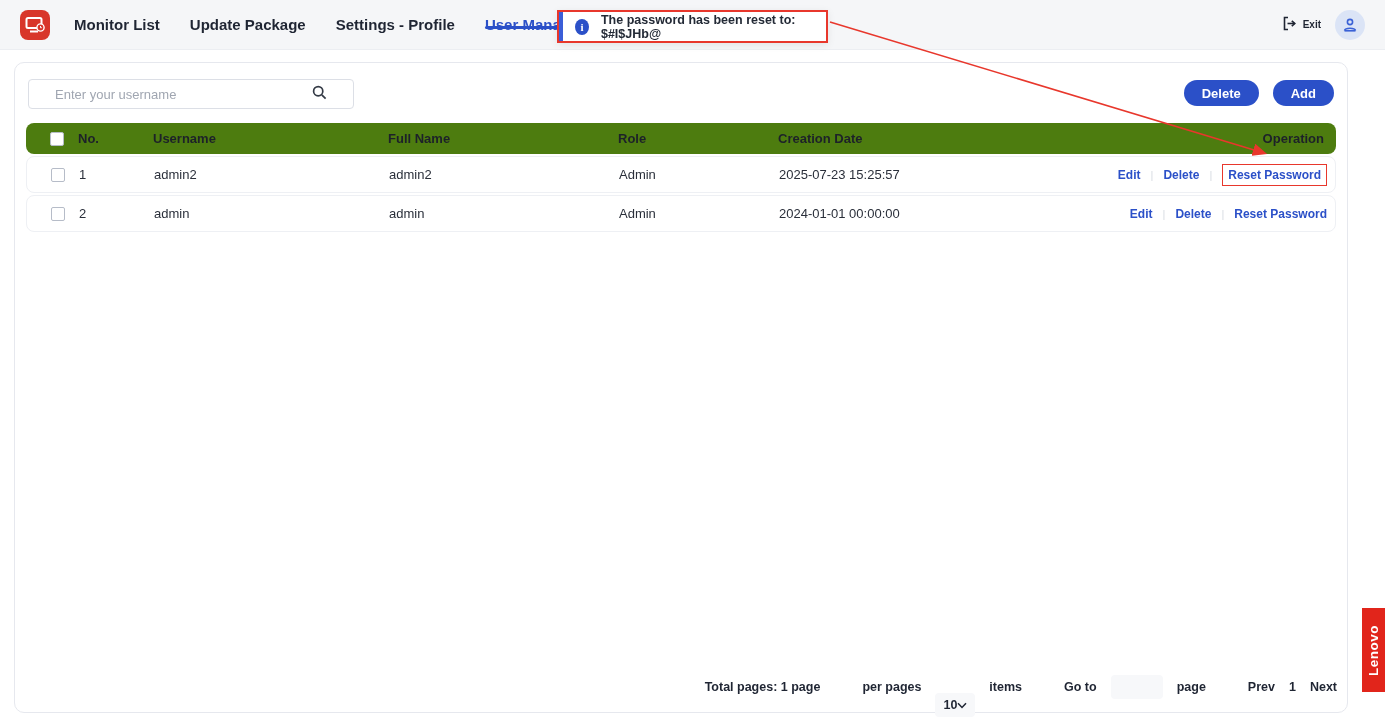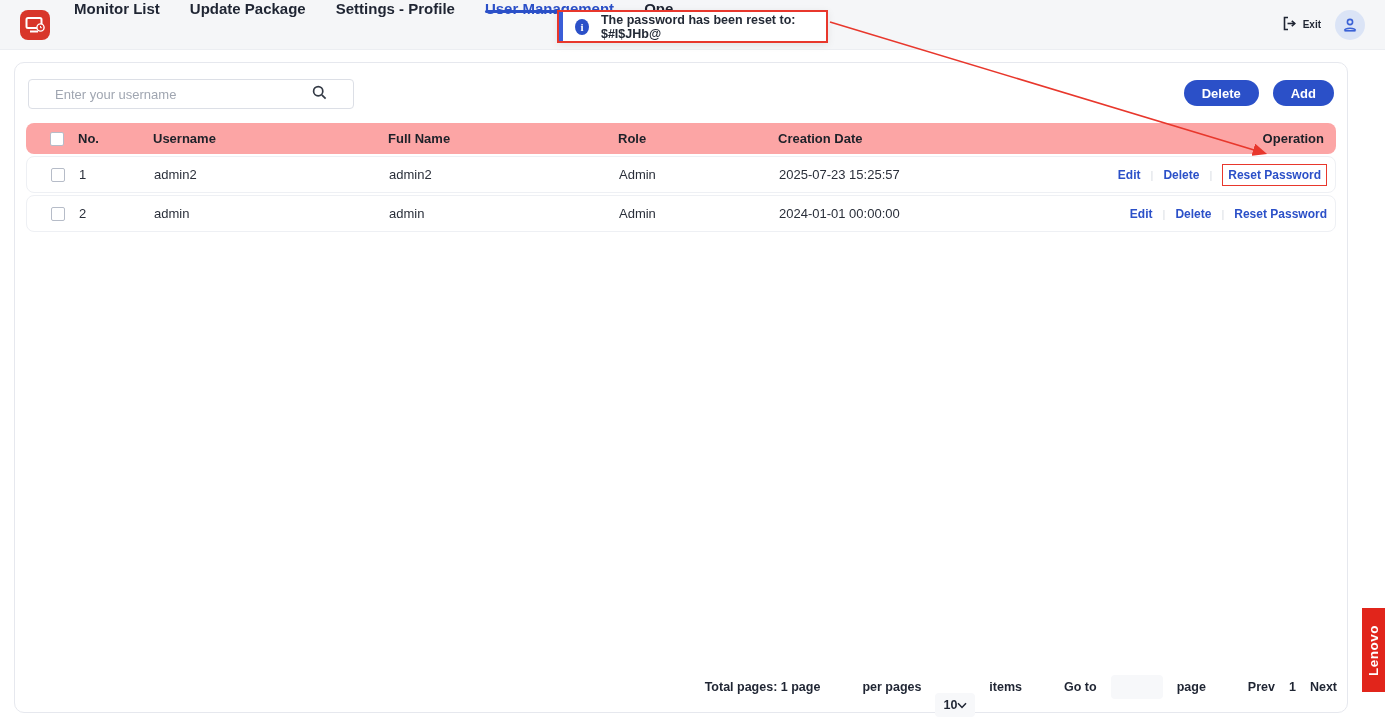--- a/index.html
+++ b/index.html
@@ -1,21 +1,21 @@
 <!DOCTYPE html>
 <html><head>
 <meta charset="utf-8">
 <style>
   * { margin:0; padding:0; box-sizing:border-box; }
   html,body { width:1385px; height:728px; background:#fff; font-family:"Liberation Sans", sans-serif; overflow:hidden; position:relative; }
 
   
   .navbar { position:absolute; left:0; top:0; width:1385px; height:50px; background:#f5f6f8; border-bottom:1px solid #eceef2; display:flex; align-items:center; padding:0 20px; }
   .logo { width:30px; height:30px; border-radius:8px; background:#d8362a; display:flex; align-items:center; justify-content:center; margin-right:24px; flex:0 0 auto; }
-  .tabs { display:flex; align-items:flex-start; height:50px; gap:30px; }
+  .tabs { display:flex; align-items:center; height:50px; gap:30px; }
   .tab { position:relative; display:flex; align-items:center; font-size:15px; font-weight:bold; color:#1f2533; cursor:pointer; white-space:nowrap; }
   .tab.active { color:#2b50c8; }
   .tab.active::after { content:""; position:absolute; left:0; right:0; bottom:4px; height:3px; background:#2b50c8; border-radius:2px; }
   .nav-spacer { flex:1; }
   .exit { display:flex; align-items:center; gap:6px; font-size:10px; font-weight:bold; color:#1f2533; cursor:pointer; }
   .avatar { width:30px; height:30px; border-radius:50%; background:#dbe4f6; margin-left:14px; display:flex; align-items:center; justify-content:center; cursor:pointer; }
 
   
   .toast { position:absolute; left:557px; top:10px; width:271px; height:33px; background:#ffffff; border:2px solid #e8372c; display:flex; align-items:center; z-index:40; box-shadow:0 2px 8px rgba(0,0,0,.08); }
   .toast-accent { position:absolute; left:0; top:0; bottom:0; width:4px; background:#3b5ed8; }
@@ -29,21 +29,21 @@
   .card { position:absolute; left:14px; top:62px; width:1334px; height:651px; background:#fff; border:1px solid #e6e8ee; border-radius:10px; }
 
   .search-wrap { position:absolute; left:13px; top:16px; width:326px; height:30px; border:1px solid #dcdfe6; border-radius:4px; background:#fff; display:flex; align-items:center; padding:0 26px; }
   .search-input { flex:1; border:none; outline:none; font-size:13px; color:#333; background:transparent; font-family:"Liberation Sans", sans-serif; }
   .search-input::placeholder { color:#a0a6b1; }
 
   .btns { position:absolute; right:13px; top:17px; display:flex; gap:14px; }
   .btn { background:#2b50c8; color:#fff; border:none; border-radius:14px; height:26px; padding:0 18px; font-size:13px; font-weight:bold; cursor:pointer; font-family:"Liberation Sans", sans-serif; }
 
   .grid-cols { display:grid; grid-template-columns:28px 75px 235px 230px 160px 1fr 280px; align-items:center; padding:0 8px 0 24px; }
-  .thead { position:absolute; left:11px; right:11px; top:60px; height:31px; background:#fca5a5; border-radius:8px; font-size:13px; font-weight:bold; color:#1d2129; }
+  .thead { position:absolute; left:11px; right:11px; top:60px; height:31px; background:#4d7c0f; border-radius:8px; font-size:13px; font-weight:bold; color:#1d2129; }
   .trow { position:absolute; left:11px; right:11px; height:37px; background:#fff; border:1px solid #eef0f4; border-radius:8px; font-size:13px; color:#2a2f3a; }
   .row-1 { top:93px; }
   .row-2 { top:132px; }
   .cb { width:14px; height:14px; border:1.5px solid #b6bcc8; border-radius:2px; background:#fff; cursor:pointer; display:inline-block; }
   .op-head { text-align:right; padding-right:4px; }
   .op-cell { display:flex; justify-content:flex-end; align-items:center; gap:10px; }
   .op-link { color:#2b50c8; font-size:12px; font-weight:bold; cursor:pointer; white-space:nowrap; }
   .op-sep { color:#d8dce3; font-size:11px; }
   .reset-boxed { border:1.5px solid #e8372c; padding:3px 5px; }
 

